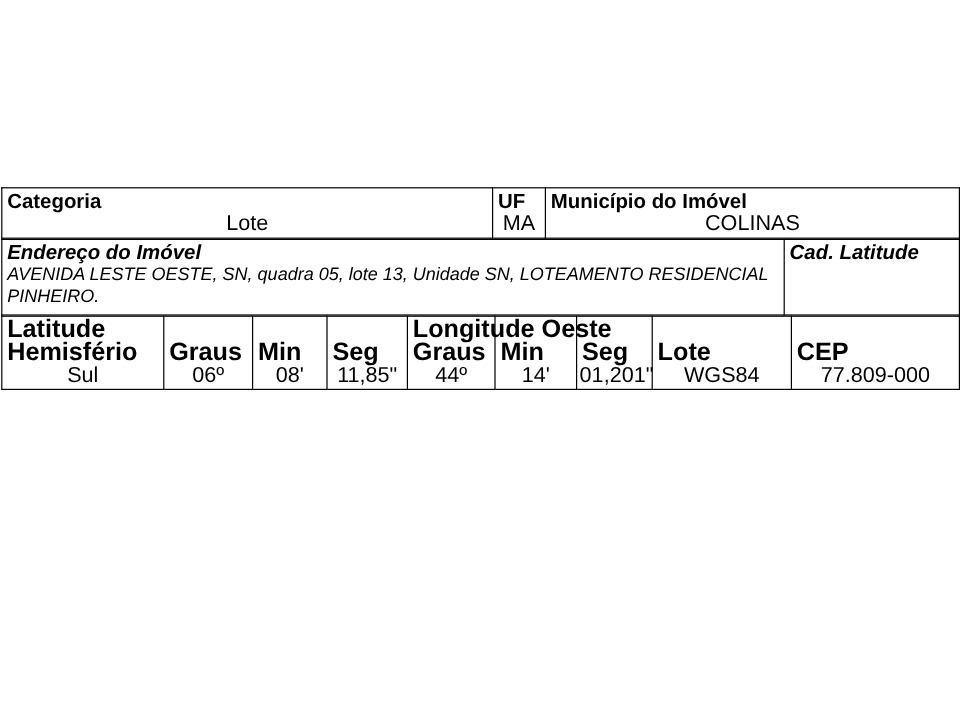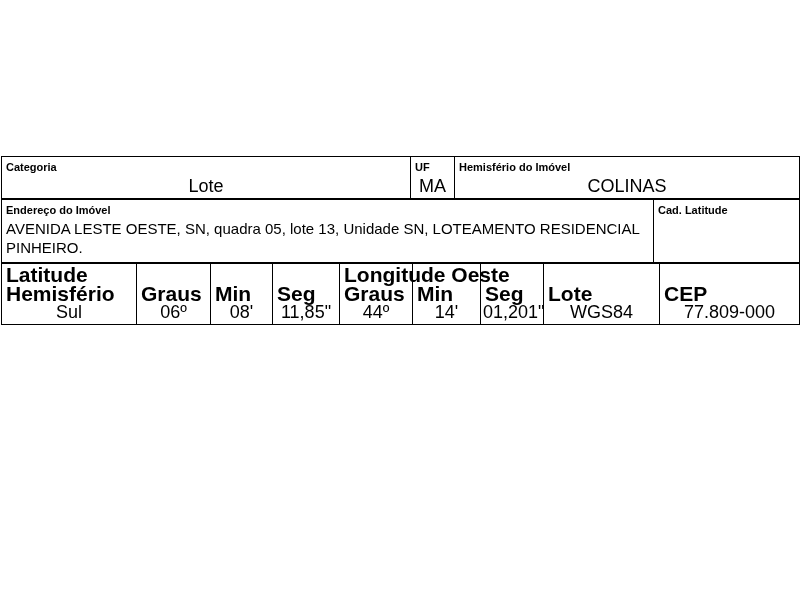--- a/index.html
+++ b/index.html
@@ -26,21 +26,21 @@
     width: 798px;
     margin: 0 1px;
     table-layout: fixed;
   }
   table.form td {
     border: 1px solid #000000;
     padding: 0;
     vertical-align: top;
   }
   .lbl {
-    font-size: 11px;
+    font-size: 17px;
     line-height: 17px;
     padding: 2px 0 0 4px;
     white-space: nowrap;
   }
   .lbl-b {
     font-weight: bold;
   }
   .val {
     font-size: 18px;
     line-height: 18px;
@@ -48,20 +48,21 @@
     padding: 1px 2px 3px 2px;
     white-space: nowrap;
   }
   .addr-text {
     font-size: 15px;
     line-height: 19px;
     padding: 0 4px 4px 4px;
   }
   .tall {
     height: 62px;
+    font-style: italic;
   }
   .two-line-lbl {
     font-size: 21px;
     line-height: 17px;
     padding: 2px 0 0 4px;
   }
   .nowrap { white-space: nowrap; }
 </style>
 </head>
 <body>
@@ -78,21 +79,21 @@
         <tr>
       <td>
         <div class="lbl lbl-b">Categoria</div>
         <div class="val">Lote</div>
       </td>
       <td>
         <div class="lbl lbl-b">UF</div>
         <div class="val">MA</div>
       </td>
       <td>
-        <div class="lbl lbl-b">Hemisfério do Imóvel</div>
+        <div class="lbl lbl-b">Município do Imóvel</div>
         <div class="val">COLINAS</div>
       </td>
     </tr>
   </tbody>
     </table>
 
 
   <table class="form">
     <colgroup>
       <col style="width:652px">

